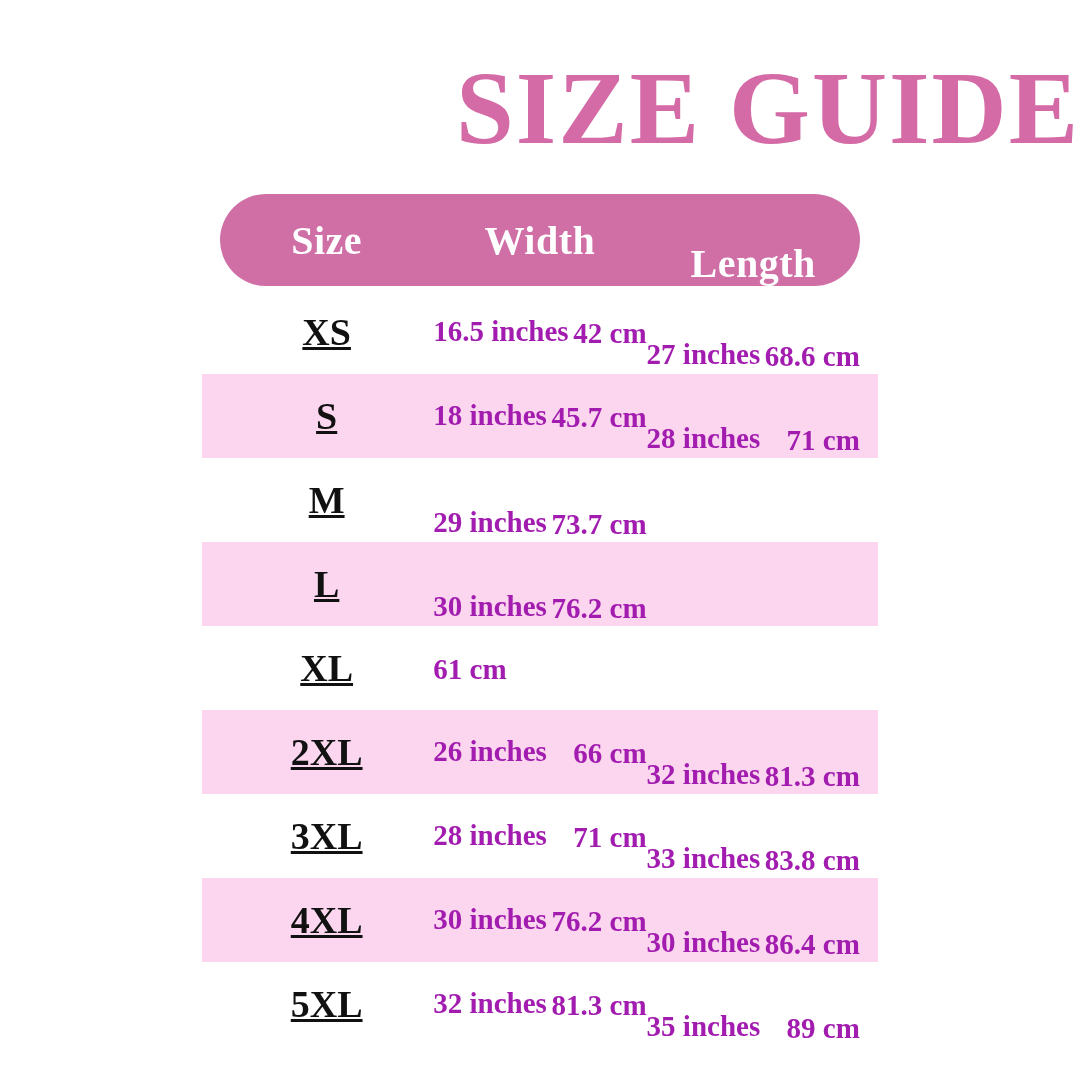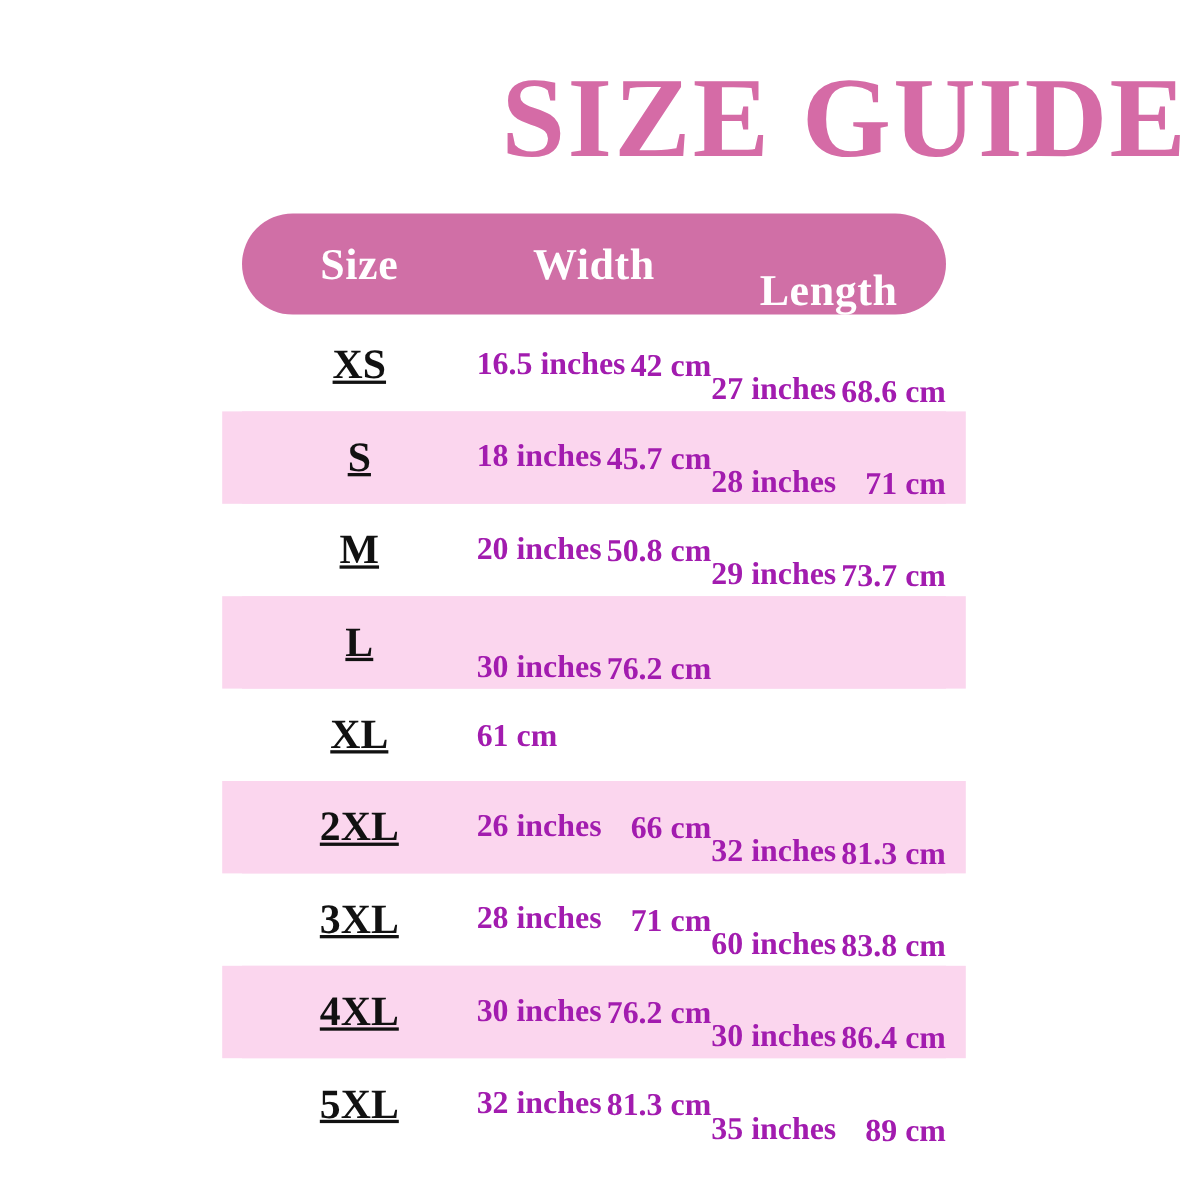--- a/index.html
+++ b/index.html
@@ -144,24 +144,20 @@
           <span class="line2">45.7 cm</span>
         </div>
         <div class="col-length cellstack">
           <span class="line1">28 inches</span>
           <span class="line2">71 cm</span>
         </div>
       </div>
 
       <div class="row">
         <div class="col-size">M</div>
-        <div class="col-width cellstack">
-          <span class="line1">20 inches</span>
-          <span class="line2">50.8 cm</span>
-        </div>
         <div class="col-length cellstack">
           <span class="line1">29 inches</span>
           <span class="line2">73.7 cm</span>
         </div>
       </div>
 
       <div class="row alt">
         <div class="col-size">L</div>
         <div class="col-length cellstack">
           <span class="line1">30 inches</span>
@@ -188,21 +184,21 @@
         </div>
       </div>
 
       <div class="row">
         <div class="col-size">3XL</div>
         <div class="col-width cellstack">
           <span class="line1">28 inches</span>
           <span class="line2">71 cm</span>
         </div>
         <div class="col-length cellstack">
-          <span class="line1">60 inches</span>
+          <span class="line1">33 inches</span>
           <span class="line2">83.8 cm</span>
         </div>
       </div>
 
       <div class="row alt">
         <div class="col-size">4XL</div>
         <div class="col-width cellstack">
           <span class="line1">30 inches</span>
           <span class="line2">76.2 cm</span>
         </div>

